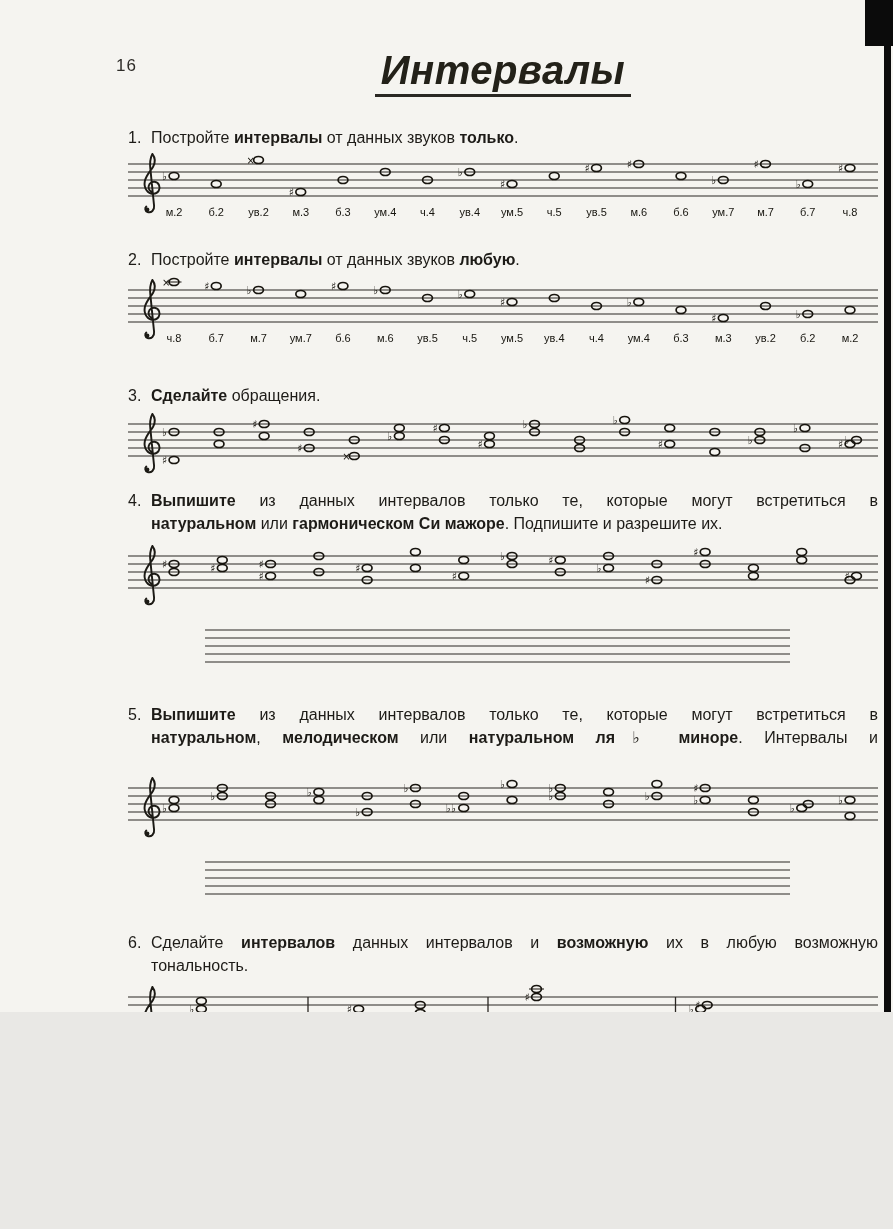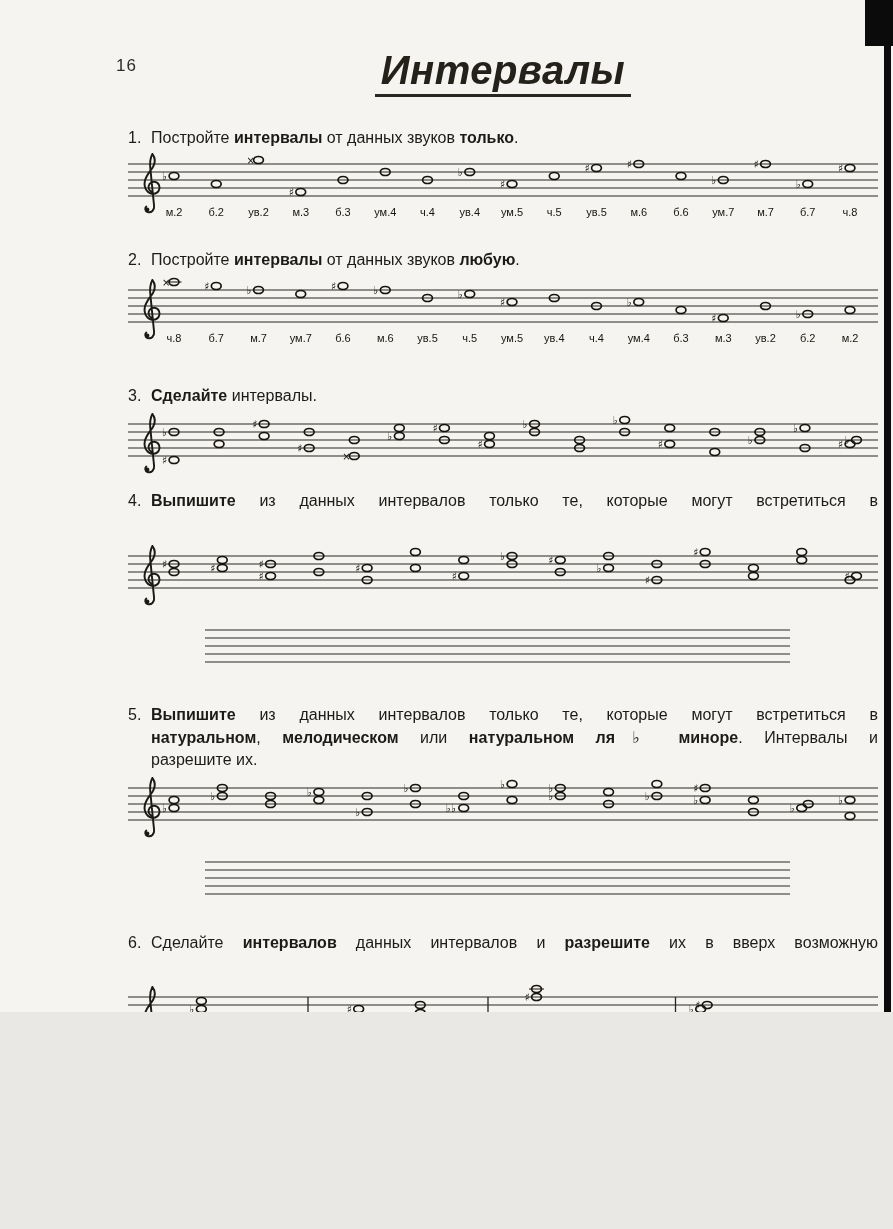--- a/index.html
+++ b/index.html
@@ -154,21 +154,21 @@
         <text x="637.5" y="64" text-anchor="middle" font-size="11" font-family="Liberation Sans, sans-serif" fill="#17150f">ув.2</text>
         <ellipse cx="679.75" cy="36" rx="4.9" ry="3.5" fill="none" stroke="#17140e" stroke-width="1.7"></ellipse>
         <text x="667.75" y="39.8" font-size="11" font-family="DejaVu Sans, sans-serif" fill="#17140e">♭</text>
         <text x="679.75" y="64" text-anchor="middle" font-size="11" font-family="Liberation Sans, sans-serif" fill="#17150f">б.2</text>
         <ellipse cx="722" cy="32" rx="4.9" ry="3.5" fill="none" stroke="#17140e" stroke-width="1.7"></ellipse>
         <text x="722" y="64" text-anchor="middle" font-size="11" font-family="Liberation Sans, sans-serif" fill="#17150f">м.2</text>
       </svg></div>
 
   <div class="ex-text" style="top:385px">
     <span class="ex-num">3.</span>
-    <div class="line"><b>Сделайте</b><span> интервалы.</span></div>
+    <div class="line"><b>Сделайте</b><span> обращения.</span></div>
   </div>
   <div class="staff-wrap" style="top:412px;left:128px"><svg width="750" height="60" style="overflow: visible;">
         <line x1="0" y1="12" x2="750" y2="12" stroke="#2a2722" stroke-width="1.15"></line>
         <line x1="0" y1="20" x2="750" y2="20" stroke="#2a2722" stroke-width="1.15"></line>
         <line x1="0" y1="28" x2="750" y2="28" stroke="#2a2722" stroke-width="1.15"></line>
         <line x1="0" y1="36" x2="750" y2="36" stroke="#2a2722" stroke-width="1.15"></line>
         <line x1="0" y1="44" x2="750" y2="44" stroke="#2a2722" stroke-width="1.15"></line>
         <g transform="translate(9,3) scale(1.08)">
           <path d="M14.2 -1 C16.8 2.5 17.2 7 14.8 11 C12 15.5 8.2 19 7.2 24.5 C6 31 10.5 36.5 15.2 36 C19.8 35.5 22 31.5 20.4 27.8 C18.8 24.2 13.8 23.6 11.6 26.8 C9.8 29.4 10.8 33 13.6 34.2 M14.2 -1 C12.2 3 11.8 8 12.4 13 L15.8 47 C16.3 51 13.2 54 9.8 52.8 C7.4 52 7 49 8.6 47.8" fill="none" stroke="#1c1a15" stroke-width="1.8" stroke-linecap="round"></path>
           <circle cx="9.6" cy="50.6" r="1.9" fill="#1c1a15"></circle>
@@ -218,20 +218,21 @@
         <text x="664.9333333333333" y="19.8" font-size="11" font-family="DejaVu Sans, sans-serif" fill="#17140e">♭</text>
         <ellipse cx="722" cy="32" rx="4.9" ry="3.5" fill="none" stroke="#17140e" stroke-width="1.7"></ellipse>
         <text x="710" y="35.8" font-size="11" font-family="DejaVu Sans, sans-serif" fill="#17140e">♯</text>
         <ellipse cx="728.5" cy="28" rx="4.9" ry="3.5" fill="none" stroke="#17140e" stroke-width="1.7"></ellipse>
         <text x="716.5" y="31.8" font-size="11" font-family="DejaVu Sans, sans-serif" fill="#17140e">♭</text>
       </svg></div>
 
   <div class="ex-text" style="top:490px">
     <span class="ex-num">4.</span>
     <div class="line jline"><b>Выпишите</b><span> из данных интервалов только те, которые могут встретиться в</span></div>
+    <div class="line"><b>натуральном</b><span> или </span><b>гармоническом Си мажоре</b><span>. Подпишите и разрешите их.</span></div>
   </div>
   <div class="staff-wrap" style="top:544px;left:128px"><svg width="750" height="60" style="overflow: visible;">
         <line x1="0" y1="12" x2="750" y2="12" stroke="#2a2722" stroke-width="1.15"></line>
         <line x1="0" y1="20" x2="750" y2="20" stroke="#2a2722" stroke-width="1.15"></line>
         <line x1="0" y1="28" x2="750" y2="28" stroke="#2a2722" stroke-width="1.15"></line>
         <line x1="0" y1="36" x2="750" y2="36" stroke="#2a2722" stroke-width="1.15"></line>
         <line x1="0" y1="44" x2="750" y2="44" stroke="#2a2722" stroke-width="1.15"></line>
         <g transform="translate(9,3) scale(1.08)">
           <path d="M14.2 -1 C16.8 2.5 17.2 7 14.8 11 C12 15.5 8.2 19 7.2 24.5 C6 31 10.5 36.5 15.2 36 C19.8 35.5 22 31.5 20.4 27.8 C18.8 24.2 13.8 23.6 11.6 26.8 C9.8 29.4 10.8 33 13.6 34.2 M14.2 -1 C12.2 3 11.8 8 12.4 13 L15.8 47 C16.3 51 13.2 54 9.8 52.8 C7.4 52 7 49 8.6 47.8" fill="none" stroke="#1c1a15" stroke-width="1.8" stroke-linecap="round"></path>
           <circle cx="9.6" cy="50.6" r="1.9" fill="#1c1a15"></circle>
@@ -284,21 +285,20 @@
         <line x1="0" y1="20" x2="585" y2="20" stroke="#2a2722" stroke-width="1.15"></line>
         <line x1="0" y1="28" x2="585" y2="28" stroke="#2a2722" stroke-width="1.15"></line>
         <line x1="0" y1="36" x2="585" y2="36" stroke="#2a2722" stroke-width="1.15"></line>
         <line x1="0" y1="44" x2="585" y2="44" stroke="#2a2722" stroke-width="1.15"></line>
       </svg></div>
 
   <div class="ex-text" style="top:704px">
     <span class="ex-num">5.</span>
     <div class="line jline"><b>Выпишите</b><span> из данных интервалов только те, которые могут встретиться в</span></div>
     <div class="line jline"><b>натуральном</b><span>, </span><b>мелодическом</b><span> или </span><b>натуральном ля♭ миноре</b><span>. Интервалы и</span></div>
-    <div class="line"><span>разрешите их.</span></div>
   </div>
   <div class="staff-wrap" style="top:776px;left:128px"><svg width="750" height="60" style="overflow: visible;">
         <line x1="0" y1="12" x2="750" y2="12" stroke="#2a2722" stroke-width="1.15"></line>
         <line x1="0" y1="20" x2="750" y2="20" stroke="#2a2722" stroke-width="1.15"></line>
         <line x1="0" y1="28" x2="750" y2="28" stroke="#2a2722" stroke-width="1.15"></line>
         <line x1="0" y1="36" x2="750" y2="36" stroke="#2a2722" stroke-width="1.15"></line>
         <line x1="0" y1="44" x2="750" y2="44" stroke="#2a2722" stroke-width="1.15"></line>
         <g transform="translate(9,3) scale(1.08)">
           <path d="M14.2 -1 C16.8 2.5 17.2 7 14.8 11 C12 15.5 8.2 19 7.2 24.5 C6 31 10.5 36.5 15.2 36 C19.8 35.5 22 31.5 20.4 27.8 C18.8 24.2 13.8 23.6 11.6 26.8 C9.8 29.4 10.8 33 13.6 34.2 M14.2 -1 C12.2 3 11.8 8 12.4 13 L15.8 47 C16.3 51 13.2 54 9.8 52.8 C7.4 52 7 49 8.6 47.8" fill="none" stroke="#1c1a15" stroke-width="1.8" stroke-linecap="round"></path>
           <circle cx="9.6" cy="50.6" r="1.9" fill="#1c1a15"></circle>
@@ -351,21 +351,22 @@
   <div class="staff-wrap" style="top:850px;left:205px"><svg width="585" height="60" style="overflow: visible;">
         <line x1="0" y1="12" x2="585" y2="12" stroke="#2a2722" stroke-width="1.15"></line>
         <line x1="0" y1="20" x2="585" y2="20" stroke="#2a2722" stroke-width="1.15"></line>
         <line x1="0" y1="28" x2="585" y2="28" stroke="#2a2722" stroke-width="1.15"></line>
         <line x1="0" y1="36" x2="585" y2="36" stroke="#2a2722" stroke-width="1.15"></line>
         <line x1="0" y1="44" x2="585" y2="44" stroke="#2a2722" stroke-width="1.15"></line>
       </svg></div>
 
   <div class="ex-text" style="top:932px">
     <span class="ex-num">6.</span>
-    <div class="line jline"><span>Сделайте </span><b>интервалов</b><span> данных интервалов и </span><b>разрешите</b><span> их в вверх возможную</span></div>
+    <div class="line jline"><span>Сделайте </span><b>интервалов</b><span> данных интервалов и </span><b>возможную</b><span> их в любую возможную</span></div>
+    <div class="line"><span>тональность.</span></div>
   </div>
   <div class="staff-wrap" style="top:985px;left:128px"><svg width="750" height="60" style="overflow: visible;">
         <line x1="0" y1="12" x2="750" y2="12" stroke="#2a2722" stroke-width="1.15"></line>
         <line x1="0" y1="20" x2="750" y2="20" stroke="#2a2722" stroke-width="1.15"></line>
         <line x1="0" y1="28" x2="750" y2="28" stroke="#2a2722" stroke-width="1.15"></line>
         <line x1="0" y1="36" x2="750" y2="36" stroke="#2a2722" stroke-width="1.15"></line>
         <line x1="0" y1="44" x2="750" y2="44" stroke="#2a2722" stroke-width="1.15"></line>
         <g transform="translate(9,3) scale(1.08)">
           <path d="M14.2 -1 C16.8 2.5 17.2 7 14.8 11 C12 15.5 8.2 19 7.2 24.5 C6 31 10.5 36.5 15.2 36 C19.8 35.5 22 31.5 20.4 27.8 C18.8 24.2 13.8 23.6 11.6 26.8 C9.8 29.4 10.8 33 13.6 34.2 M14.2 -1 C12.2 3 11.8 8 12.4 13 L15.8 47 C16.3 51 13.2 54 9.8 52.8 C7.4 52 7 49 8.6 47.8" fill="none" stroke="#1c1a15" stroke-width="1.8" stroke-linecap="round"></path>
           <circle cx="9.6" cy="50.6" r="1.9" fill="#1c1a15"></circle>

